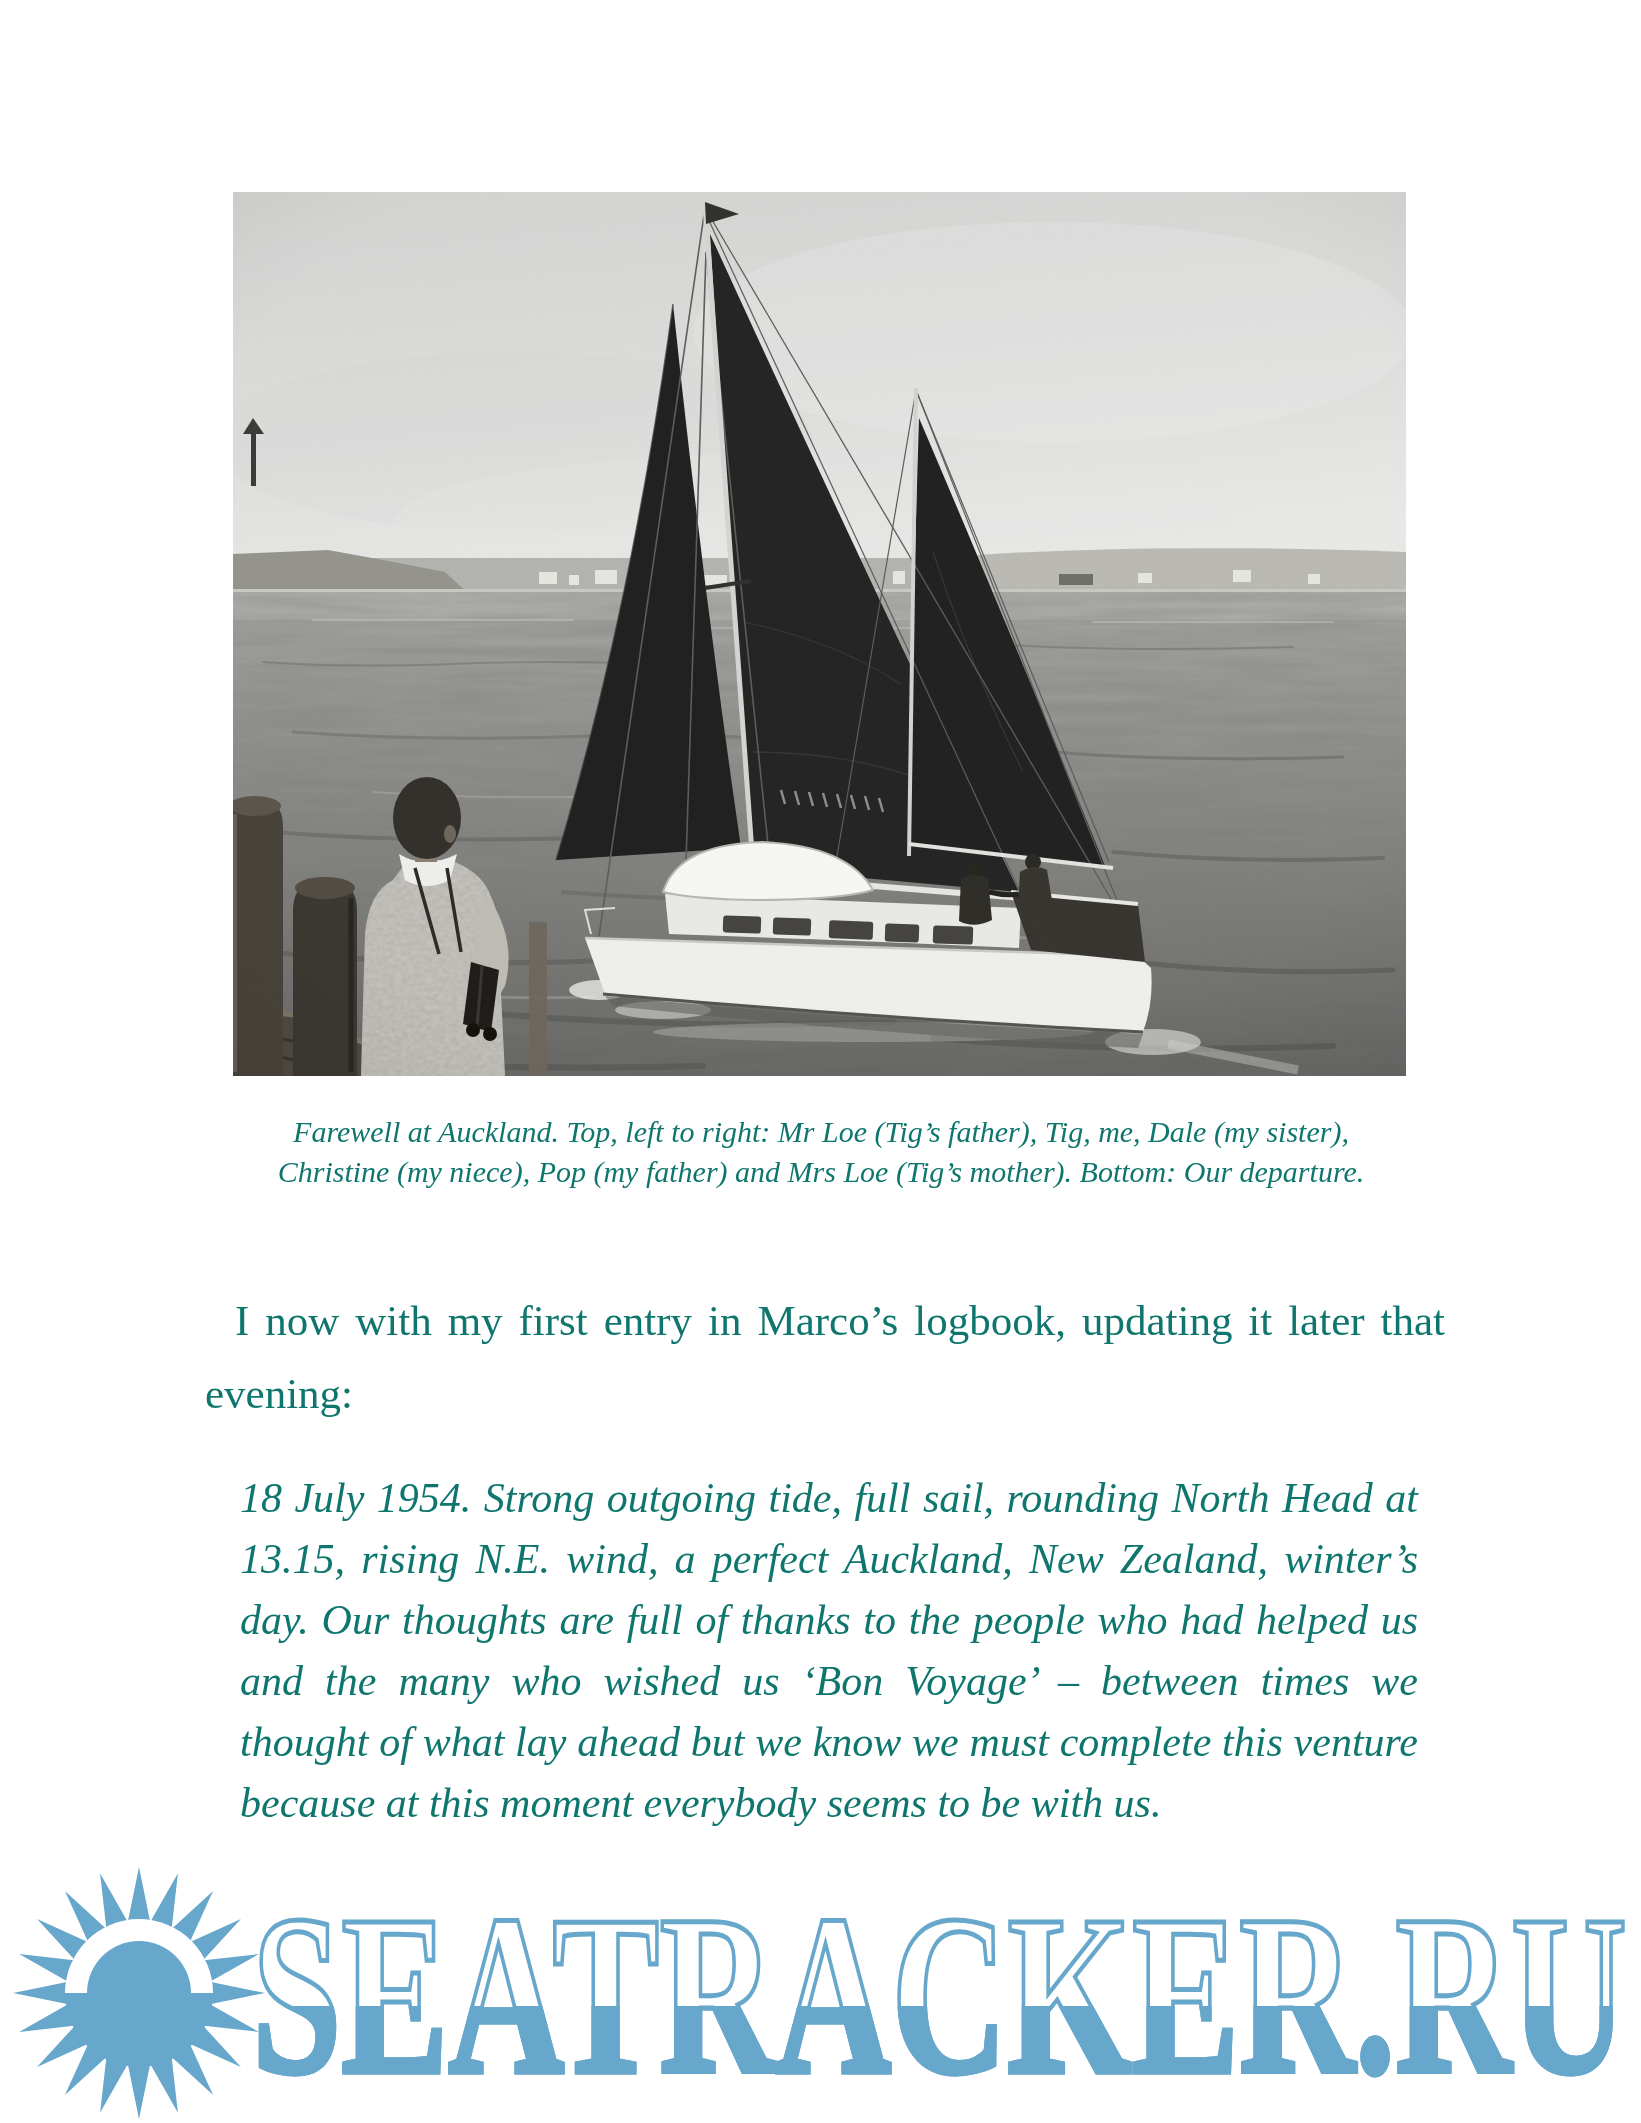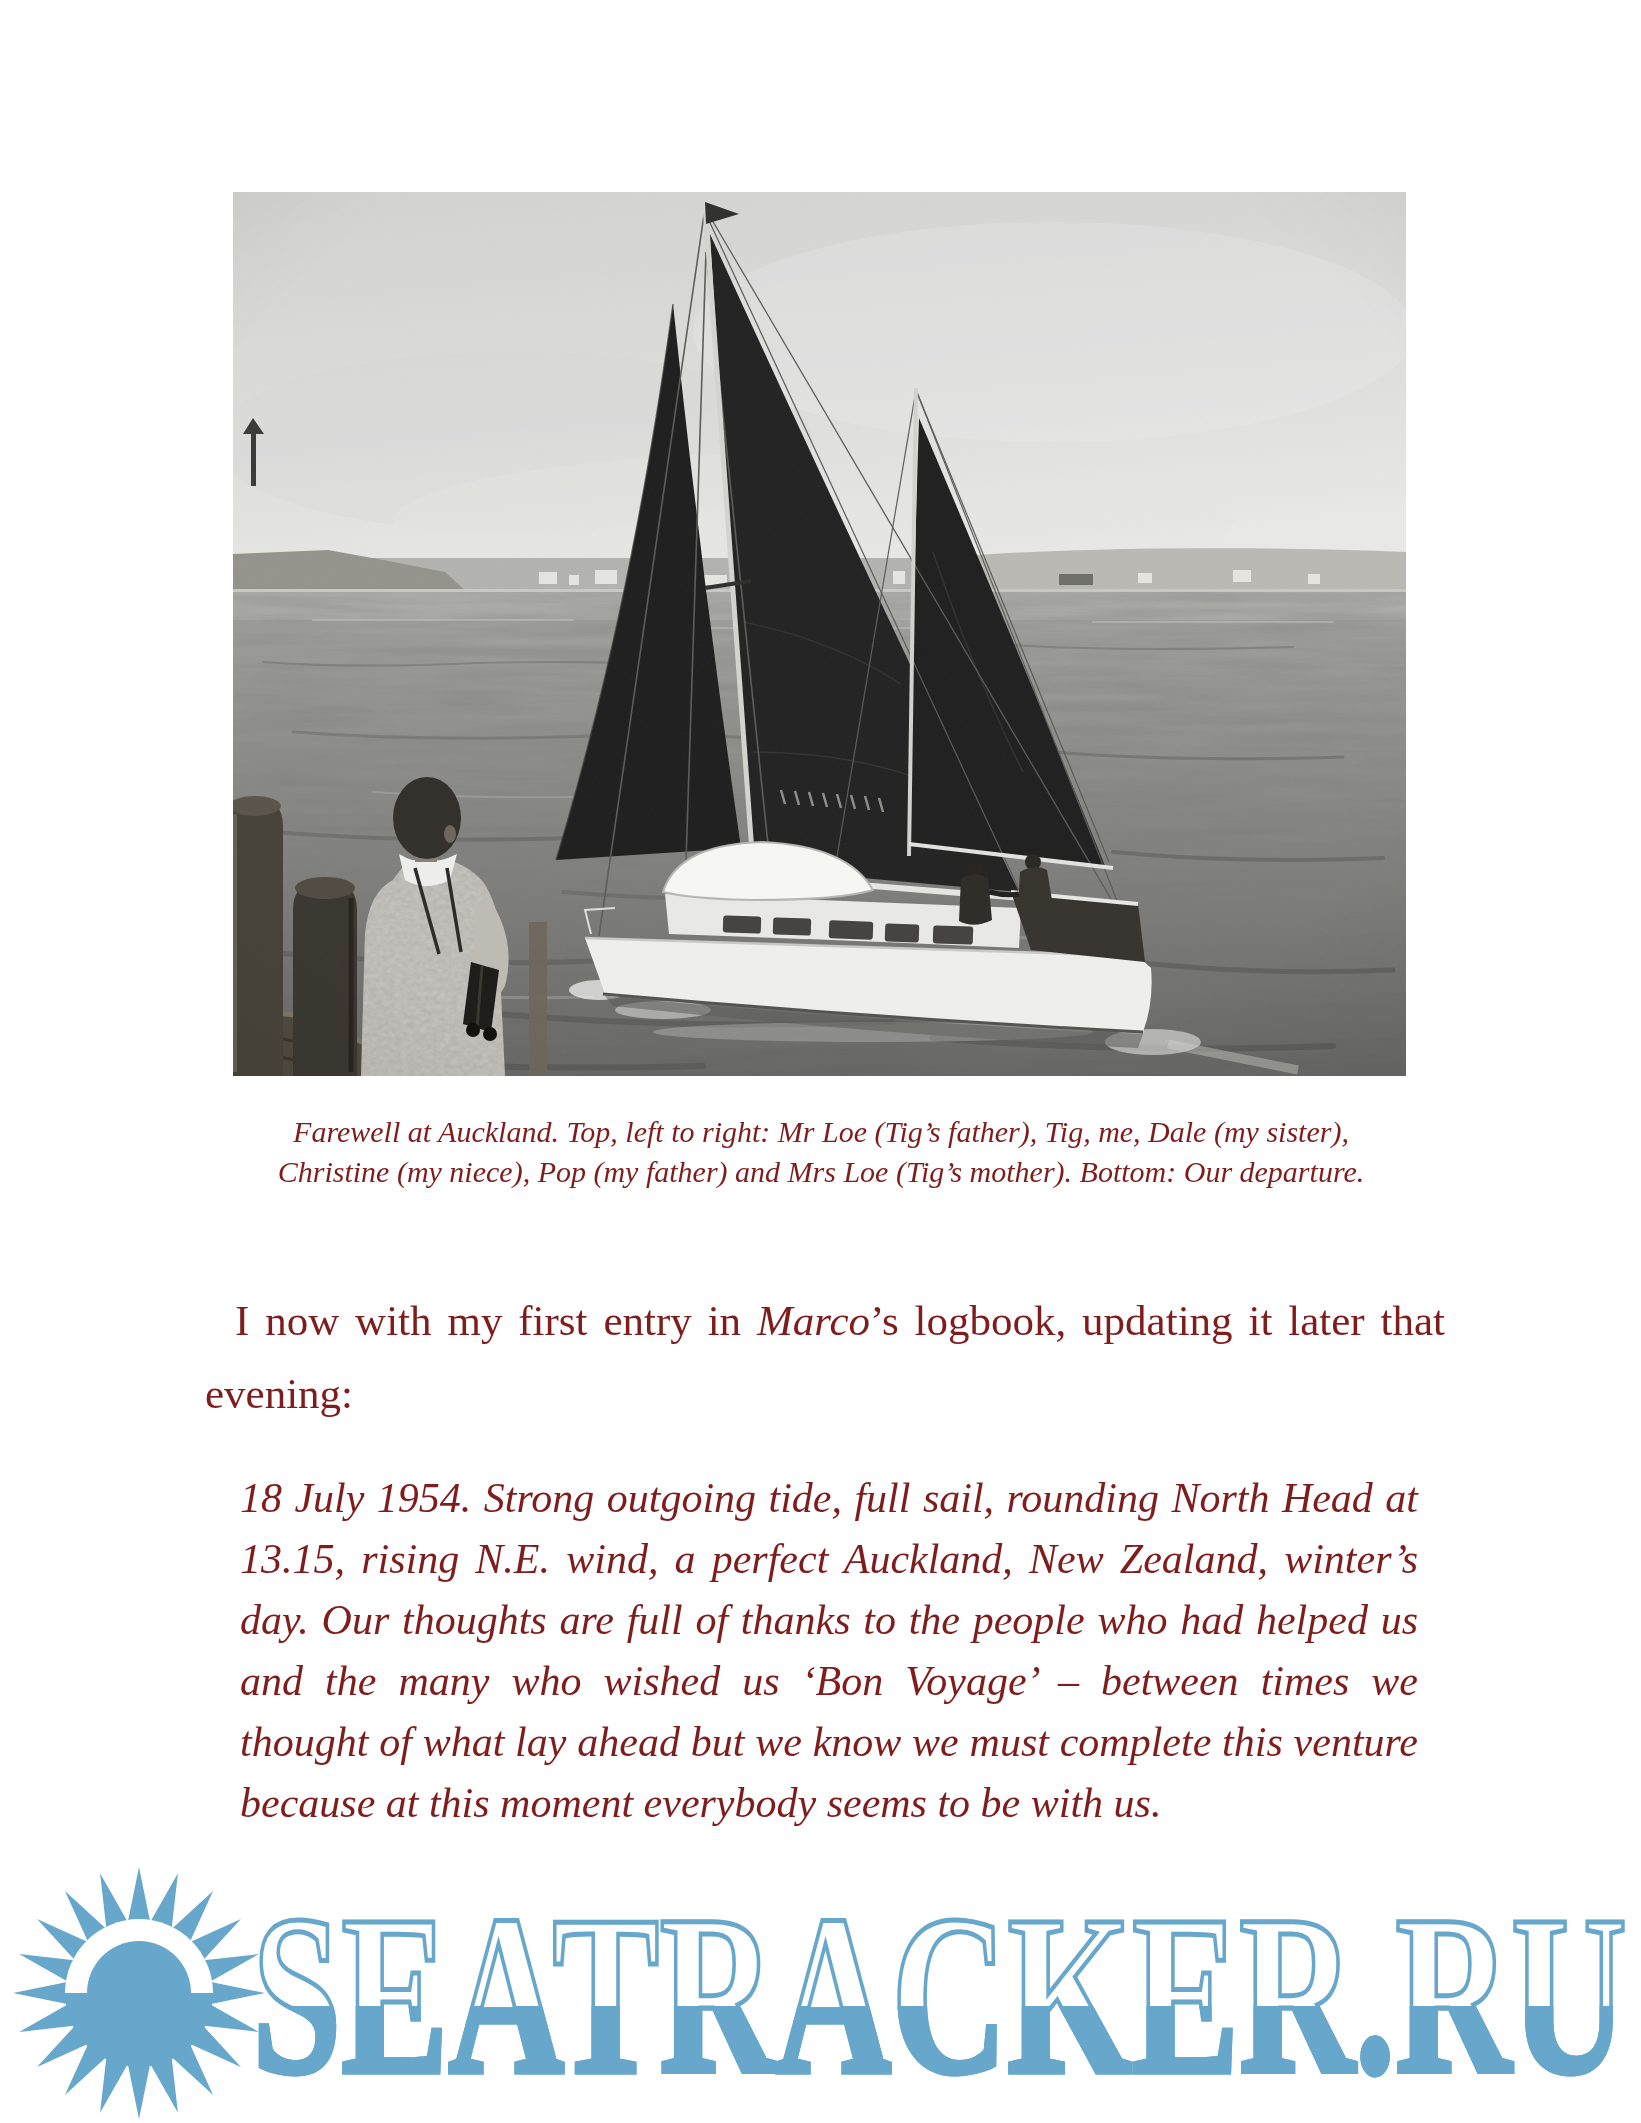--- a/index.html
+++ b/index.html
@@ -1,24 +1,24 @@
 <!DOCTYPE html>
 <html><head>
 <meta charset="utf-8">
 <style>
   html,body{margin:0;padding:0;background:#ffffff;}
   .page{position:relative;width:1641px;height:2123px;background:#ffffff;overflow:hidden;
-        font-family:"Liberation Serif",serif;color:#7f1d1d;}
+        font-family:"Liberation Serif",serif;color:#0f766e;}
   .photo{position:absolute;left:233px;top:192px;width:1173px;height:884px;}
   .photo svg{display:block;width:100%;height:100%;}
   .caption{position:absolute;left:262px;top:1112px;width:1118px;
            font-style:italic;font-size:30px;line-height:40px;text-align:center;}
   .intro{position:absolute;left:205px;top:1284px;width:1240px;
          font-size:43px;line-height:73px;text-align:justify;text-indent:30px;}
-  .intro .italic{font-style:italic;}
+  .intro .italic{}
   .logbook{position:absolute;left:240px;top:1468px;width:1178px;
            font-style:italic;font-size:42px;line-height:61px;text-align:justify;}
   .watermark{position:absolute;left:0;top:1848px;width:1641px;height:275px;text-align:center;}
   .wm-sun{position:absolute;left:8px;top:14px;width:262px;height:262px;}
   .wm-text{position:absolute;left:252px;top:54px;width:1392px;height:200px;}
 </style>
 </head>
 <body>
 
 <div class="page">

